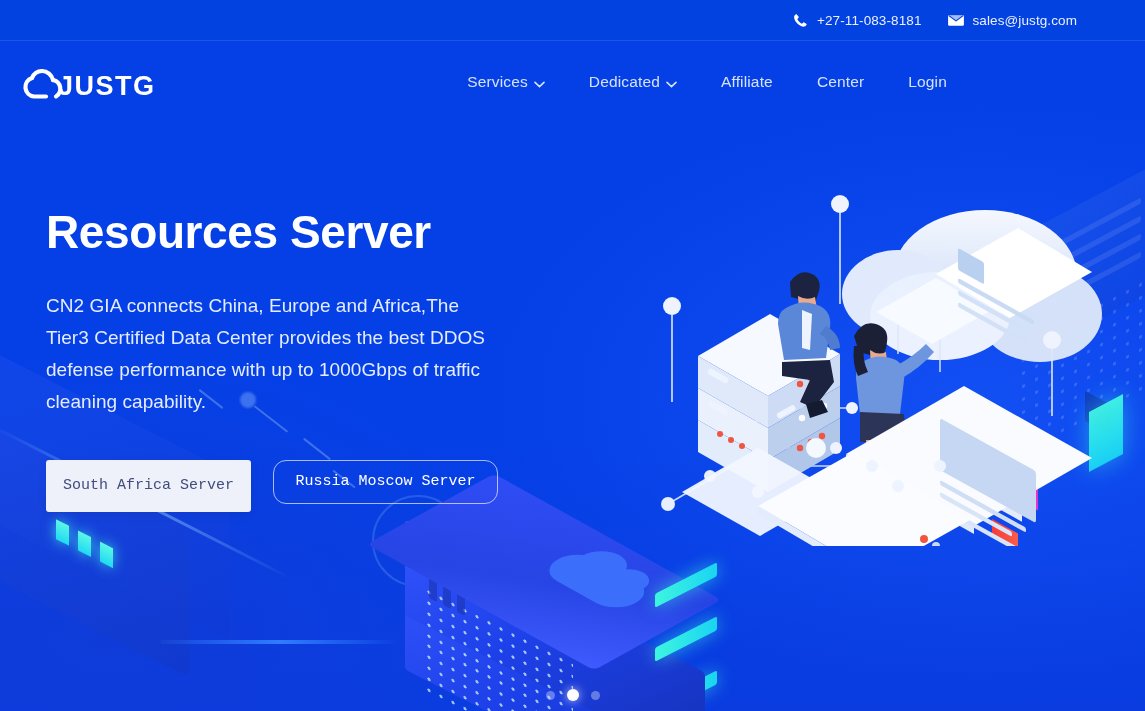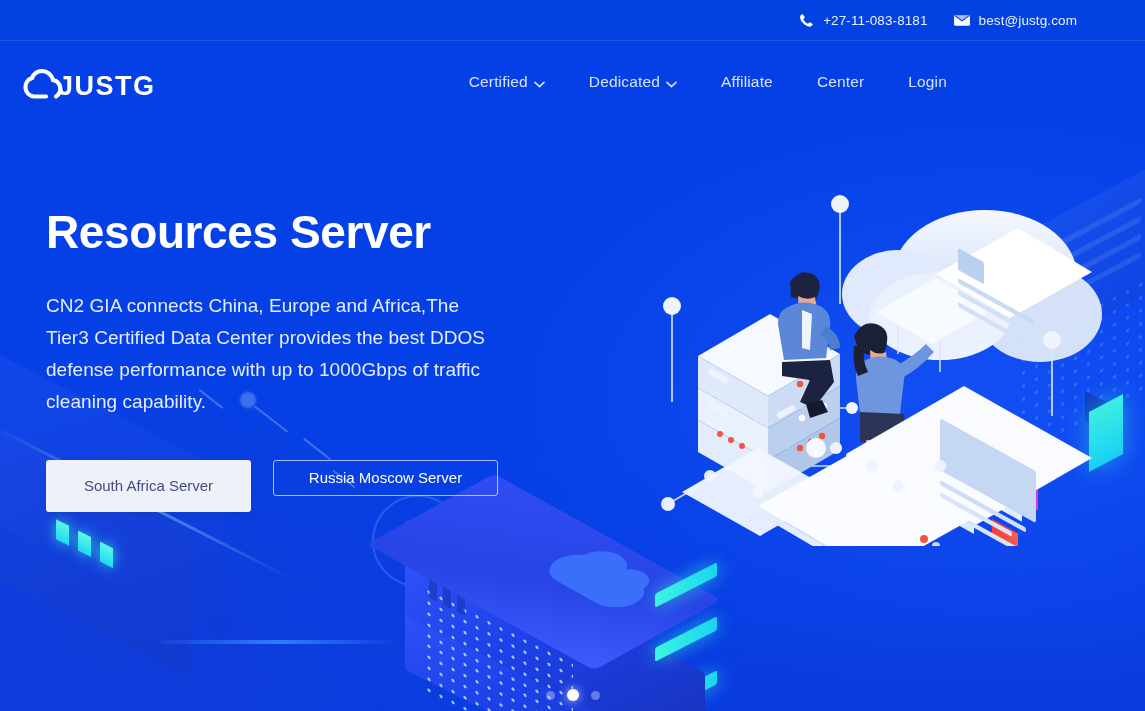--- a/index.html
+++ b/index.html
@@ -180,32 +180,32 @@
   #hero-title {
     color:#ffffff; font-size:46px; font-weight:bold;
     letter-spacing:-.4px; line-height:1.08;
   }
   #hero-desc {
     margin-top:32px; color:#e4ecff; font-size:19px;
     line-height:32px; max-width:450px; letter-spacing:.05px;
   }
   #hero-ctas { margin-top:42px; display:flex; gap:22px; }
   .cta {
-    font-family:Liberation Sans, sans-serif;
+    font-family:Liberation Mono, monospace;
     font-size:15px; cursor:pointer; white-space:nowrap;
   }
   #cta-primary {
     background:#eef1fa; color:#424d7d; border:none;
     width:205px; height:52px; border-radius:3px;
     box-shadow:0 3px 10px rgba(0,0,0,.08);
   }
   #cta-secondary {
     background:transparent; color:#ffffff;
     border:1px solid rgba(255,255,255,.65);
-    width:225px; height:36px; border-radius:3px;
+    width:225px; height:44px; border-radius:13px;
   }
 
   
   #carousel-dots {
     position:absolute; left:0; bottom:10px; width:1145px;
     display:flex; justify-content:center; align-items:center; gap:12px; z-index:15;
   }
   #carousel-dots .dot {
     width:9px; height:9px; border-radius:50%;
     background:rgba(210,225,255,.40); cursor:pointer;
@@ -444,39 +444,39 @@
       <span>+27-11-083-8181</span>
     </div>
     <div class="contact-item">
       <span>
         <svg width="16" height="13" viewBox="0 0 18 14" fill="#ffffff">
           <path d="M1 1.2h16c.5 0 .9.4.9.9v9.8c0 .5-.4.9-.9.9H1c-.5 0-.9-.4-.9-.9V2.1c0-.5.4-.9.9-.9z"></path>
           <path d="M.6 2 9 8.2 17.4 2 16.8 1H1.2z" fill="#0242e0" opacity=".35"></path>
           <path d="M1 1.5 9 7.4 17 1.5" stroke="#0242e0" stroke-width="1.3" fill="none"></path>
         </svg>
       </span>
-      <span>best@justg.com</span>
+      <span>sales@justg.com</span>
     </div>
   </div>
 
   <div id="navbar">
     <a id="logo">
       <svg width="140" height="52" viewBox="0 0 140 52" xmlns="http://www.w3.org/2000/svg">
         <g fill="none" stroke="#ffffff" stroke-width="4.2" stroke-linecap="round">
           <path d="M28 16 a11 11 0 0 0 -10 7 a9.5 9.5 0 0 0 2 18.5 h12"></path>
           <path d="M28 16 a11.5 11.5 0 0 1 11 9"></path>
           <path d="M39 25 a9 9 0 0 1 3 16.5"></path>
         </g>
         <text x="44" y="40" font-family="'Liberation Sans',sans-serif" font-size="27" font-weight="bold" fill="#ffffff" letter-spacing="1.5">JUSTG</text>
       </svg>
     </a>
 
     <nav id="mainnav">
       <div class="nav-item">
-        <span>Certified</span>
+        <span>Services</span>
         <span class="chev">
           <svg width="11" height="7" viewBox="0 0 11 7">
               <path d="M1 1.3 5.5 5.6 10 1.3" stroke="#d6e2fb" stroke-width="1.6" fill="none" stroke-linecap="round"></path>
             </svg>
         </span>
       </div>
       <div class="nav-item">
         <span>Dedicated</span>
         <span class="chev">
           <svg width="11" height="7" viewBox="0 0 11 7">

